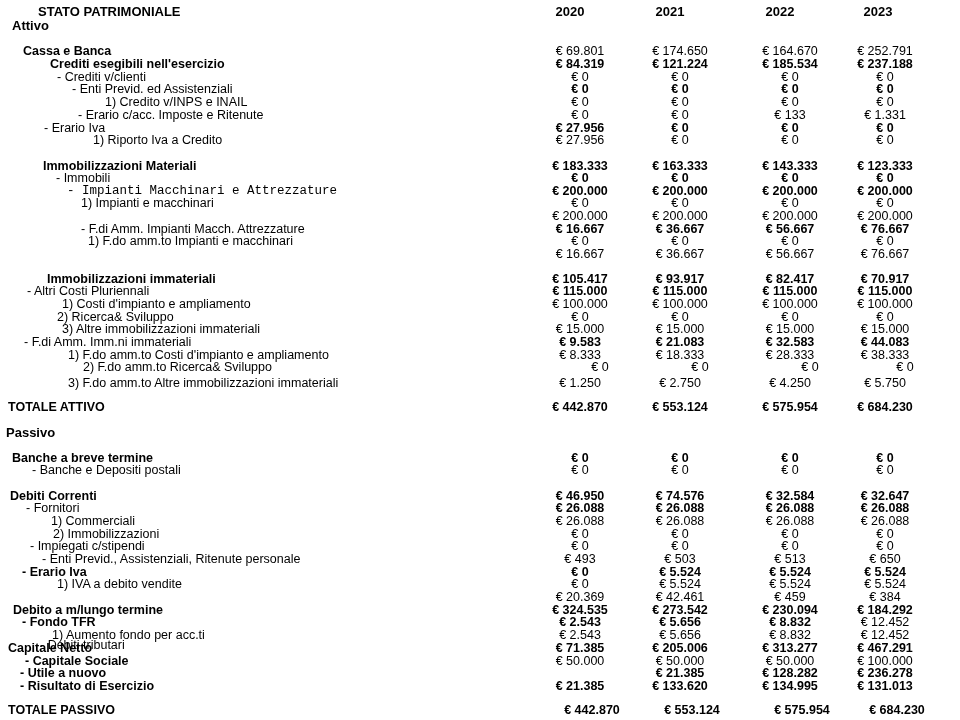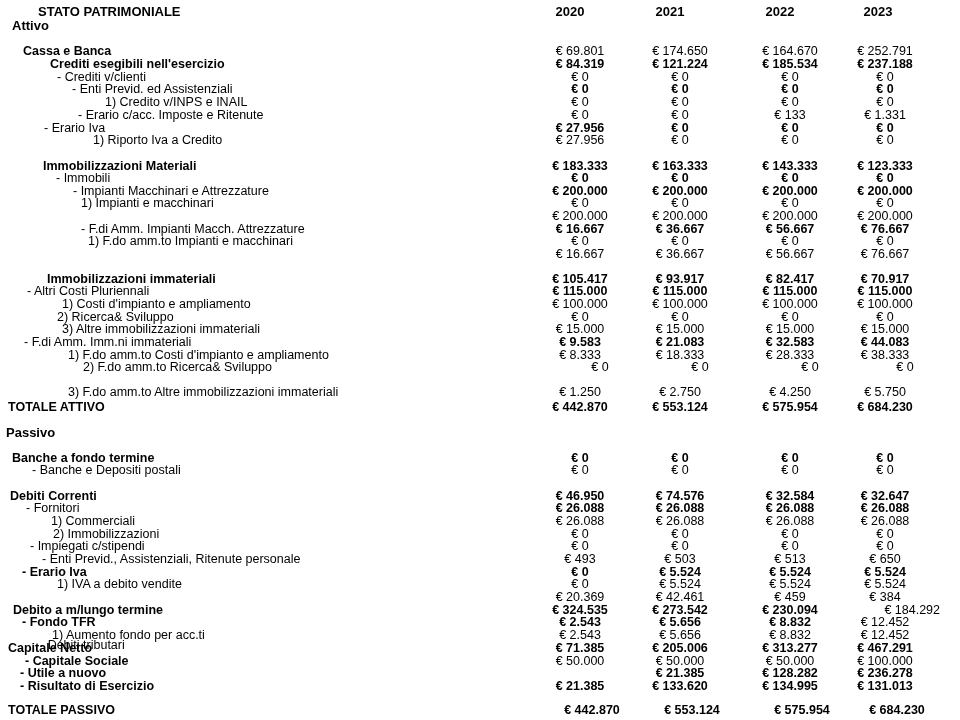--- a/index.html
+++ b/index.html
@@ -96,21 +96,21 @@
         <span class="val v3" style="font-weight: bold;">€ 123.333</span>
       </div>
       <div class="row" style="top: 172px;">
         <span class="label" style="left: 35px; font-weight: normal; margin-left: 21px;">- Immobili</span>
         <span class="val v0" style="font-weight: bold;">€ 0</span>
         <span class="val v1" style="font-weight: bold;">€ 0</span>
         <span class="val v2" style="font-weight: bold;">€ 0</span>
         <span class="val v3" style="font-weight: bold;">€ 0</span>
       </div>
       <div class="row" style="top: 185px;">
-        <span class="label" style="left: 73px; font-weight: normal;">- Impianti  Macchinari e Attrezzature</span>
+        <span class="label" style="left: 67px; font-weight: normal; font-family: Liberation Mono, monospace;">- Impianti  Macchinari e Attrezzature</span>
         <span class="val v0" style="font-weight: bold;">€ 200.000</span>
         <span class="val v1" style="font-weight: bold;">€ 200.000</span>
         <span class="val v2" style="font-weight: bold;">€ 200.000</span>
         <span class="val v3" style="font-weight: bold;">€ 200.000</span>
       </div>
       <div class="row" style="top: 197px;">
         <span class="label" style="left: 81px; font-weight: normal;">1) Impianti e macchinari</span>
         <span class="val v0" style="font-weight: normal;">€ 0</span>
         <span class="val v1" style="font-weight: normal;">€ 0</span>
         <span class="val v2" style="font-weight: normal;">€ 0</span>
@@ -191,36 +191,36 @@
         <span class="val v2" style="font-weight: normal;">€ 28.333</span>
         <span class="val v3" style="font-weight: normal;">€ 38.333</span>
       </div>
       <div class="row" style="top: 361px; margin-left: 20px;">
         <span class="label" style="left: 63px; font-weight: normal;">2) F.do  amm.to Ricerca&amp; Sviluppo</span>
         <span class="val v0" style="font-weight: normal;">€ 0</span>
         <span class="val v1" style="font-weight: normal;">€ 0</span>
         <span class="val v2" style="font-weight: normal;">€ 0</span>
         <span class="val v3" style="font-weight: normal;">€ 0</span>
       </div>
-      <div class="row" style="top: 386px;">
+      <div class="row" style="top: 377px;">
         <span class="label" style="left: 68px; font-weight: normal;">3) F.do amm.to   Altre immobilizzazioni immateriali</span>
         <span class="val v0" style="font-weight: normal;">€ 1.250</span>
         <span class="val v1" style="font-weight: normal;">€ 2.750</span>
         <span class="val v2" style="font-weight: normal;">€ 4.250</span>
         <span class="val v3" style="font-weight: normal;">€ 5.750</span>
       </div>
       <div class="row" style="top: 401px;">
         <span class="label" style="left: 8px; font-weight: bold;">TOTALE ATTIVO</span>
         <span class="val v0" style="font-weight: bold;">€ 442.870</span>
         <span class="val v1" style="font-weight: bold;">€ 553.124</span>
         <span class="val v2" style="font-weight: bold;">€ 575.954</span>
         <span class="val v3" style="font-weight: bold;">€ 684.230</span>
       </div>
       <div class="row" style="top: 452px;">
-        <span class="label" style="left: 12px; font-weight: bold;">Banche a fondo termine</span>
+        <span class="label" style="left: 12px; font-weight: bold;">Banche a breve termine</span>
         <span class="val v0" style="font-weight: bold;">€ 0</span>
         <span class="val v1" style="font-weight: bold;">€ 0</span>
         <span class="val v2" style="font-weight: bold;">€ 0</span>
         <span class="val v3" style="font-weight: bold;">€ 0</span>
       </div>
       <div class="row" style="top: 464px;">
         <span class="label" style="left: 32px; font-weight: normal; text-align: center;">- Banche e Depositi  postali</span>
         <span class="val v0" style="font-weight: normal;">€ 0</span>
         <span class="val v1" style="font-weight: normal;">€ 0</span>
         <span class="val v2" style="font-weight: normal;">€ 0</span>
@@ -287,21 +287,21 @@
         <span class="val v0" style="font-weight: normal;">€ 20.369</span>
         <span class="val v1" style="font-weight: normal;">€ 42.461</span>
         <span class="val v2" style="font-weight: normal;">€ 459</span>
         <span class="val v3" style="font-weight: normal;">€ 384</span>
       </div>
       <div class="row" style="top: 604px;">
         <span class="label" style="left: 13px; font-weight: bold;">Debito a m/lungo termine</span>
         <span class="val v0" style="font-weight: bold;">€ 324.535</span>
         <span class="val v1" style="font-weight: bold;">€ 273.542</span>
         <span class="val v2" style="font-weight: bold;">€ 230.094</span>
-        <span class="val v3" style="font-weight: normal; text-align: right;">€ 184.292</span>
+        <span class="val v3" style="font-weight: bold;">€ 184.292</span>
       </div>
       <div class="row" style="top: 616px;">
         <span class="label" style="left: 22px; font-weight: bold;">- Fondo TFR</span>
         <span class="val v0" style="font-weight: bold;">€ 2.543</span>
         <span class="val v1" style="font-weight: bold;">€ 5.656</span>
         <span class="val v2" style="font-weight: bold;">€ 8.832</span>
         <span class="val v3" style="font-weight: normal;">€ 12.452</span>
       </div>
       <div class="row" style="top: 629px;">
         <span class="label" style="left: 52px; font-weight: normal;">1)  Aumento fondo per acc.ti</span>

